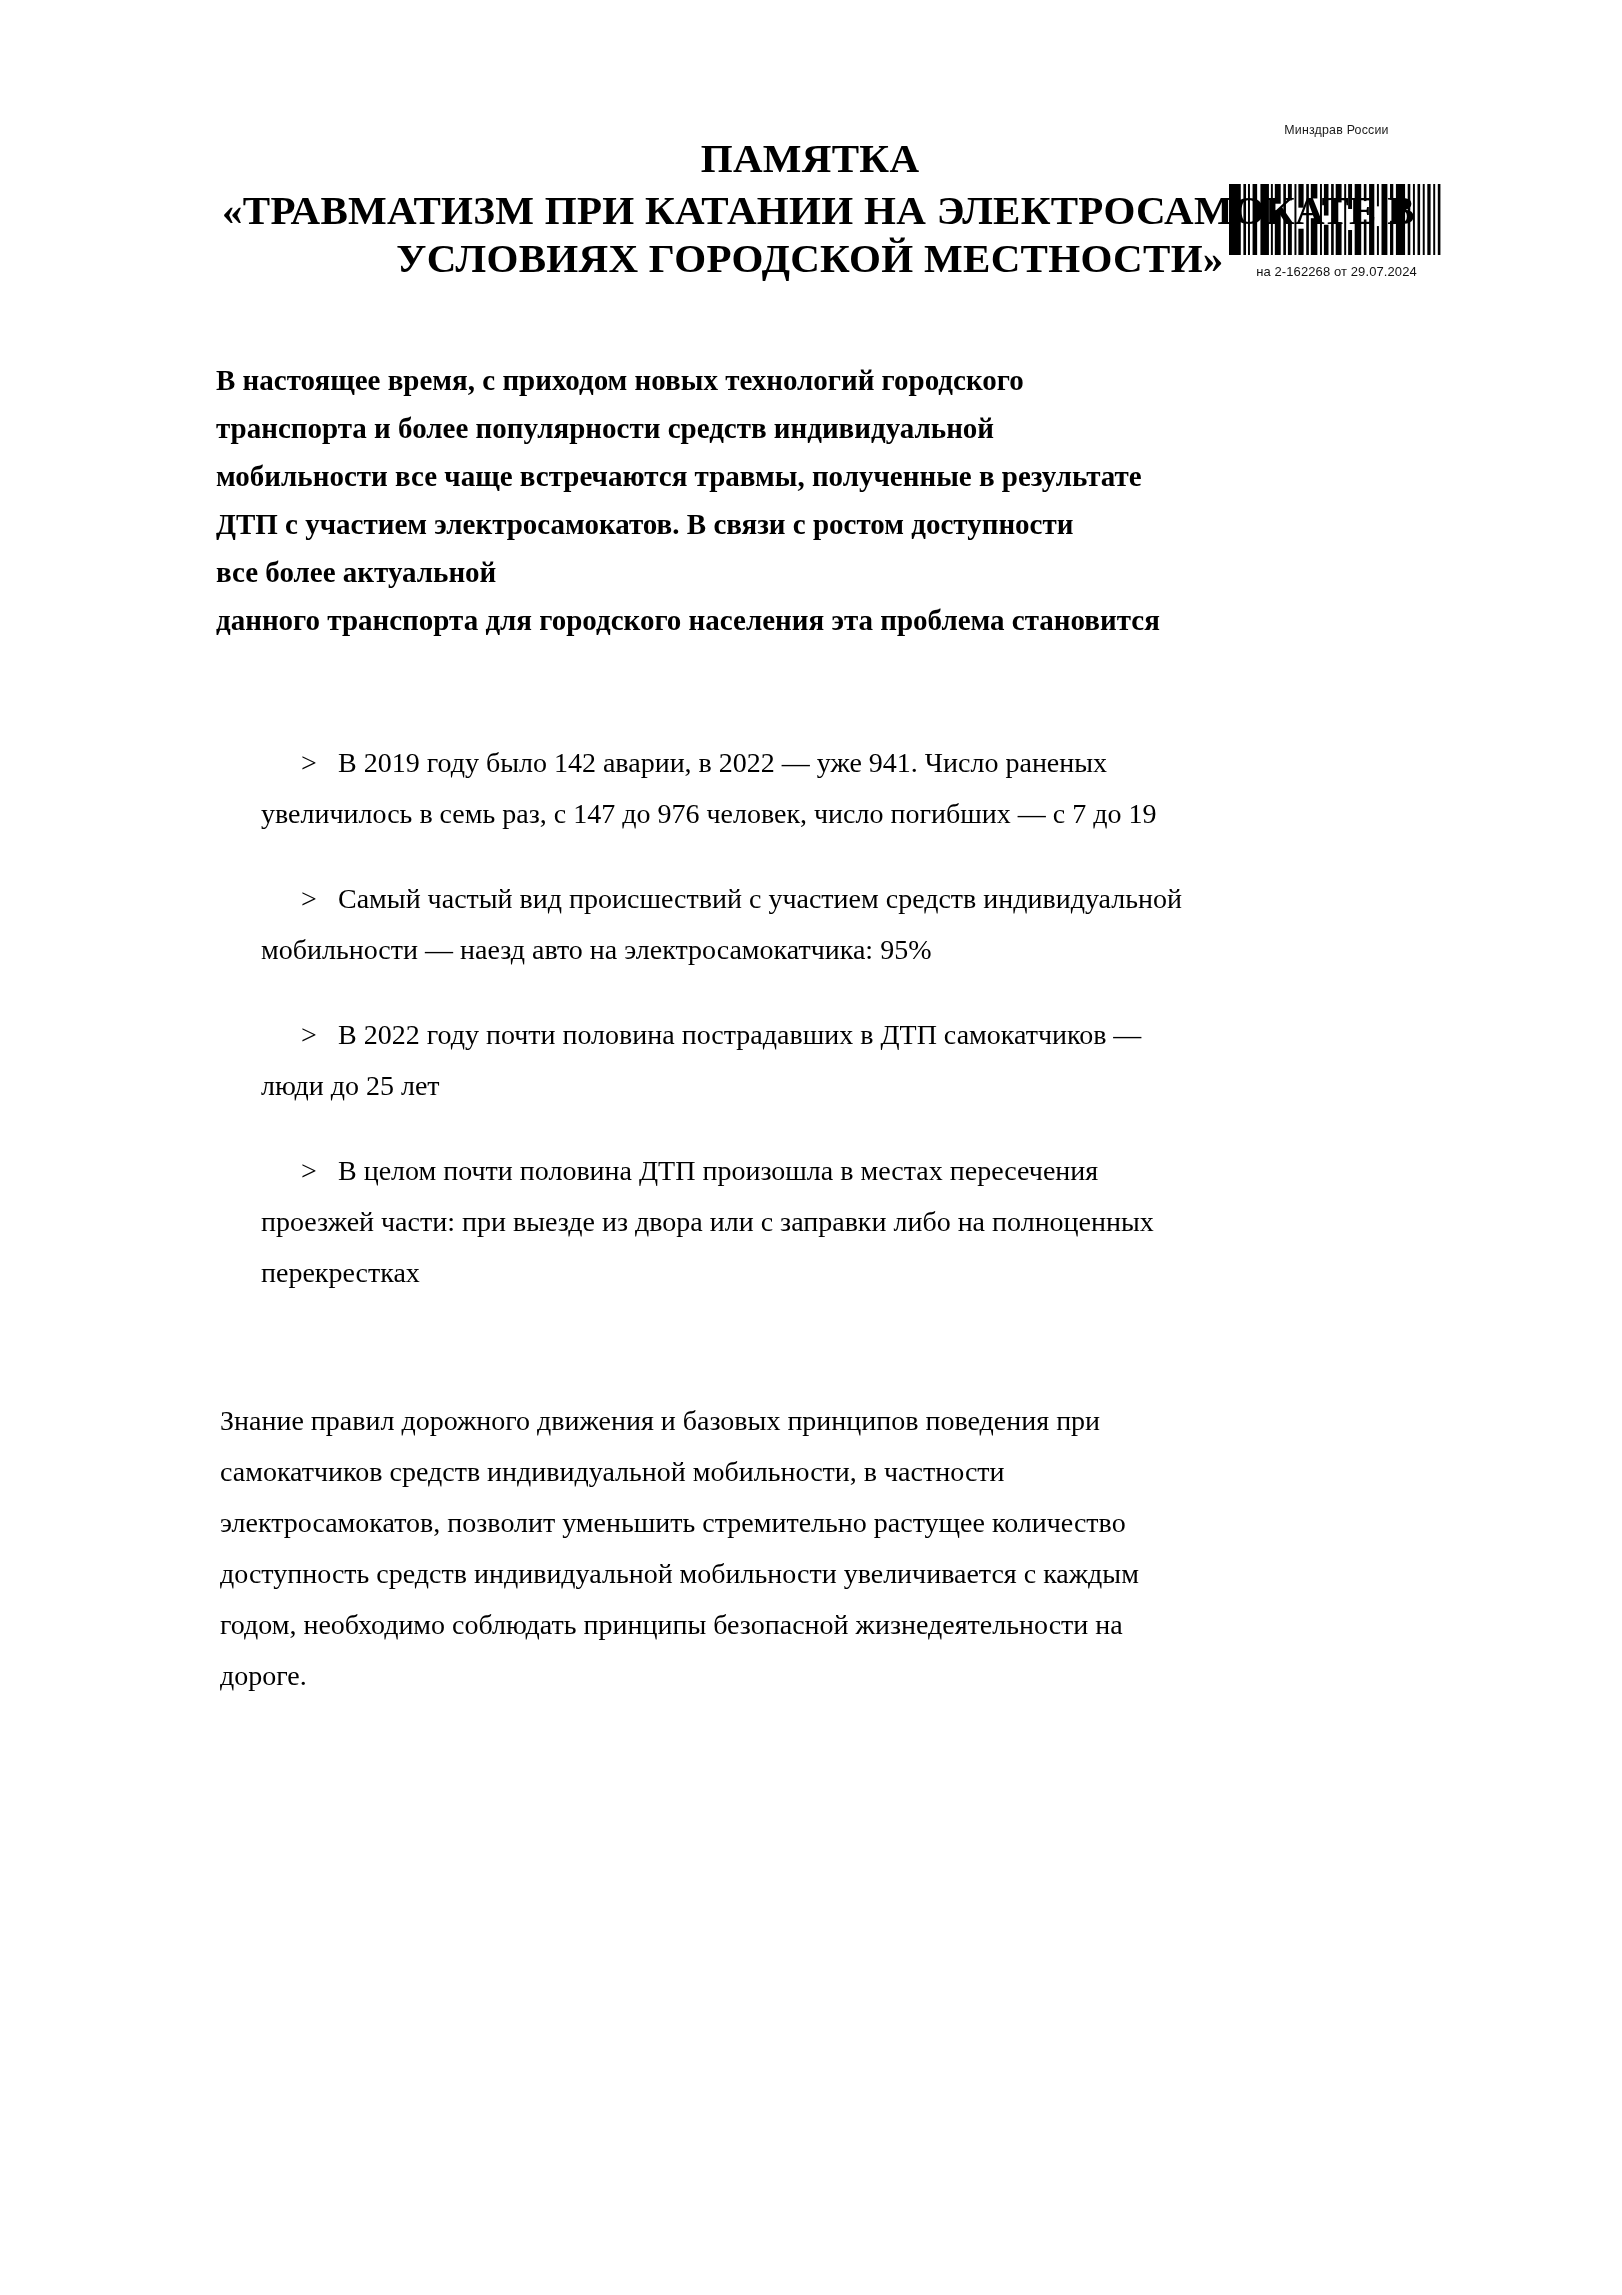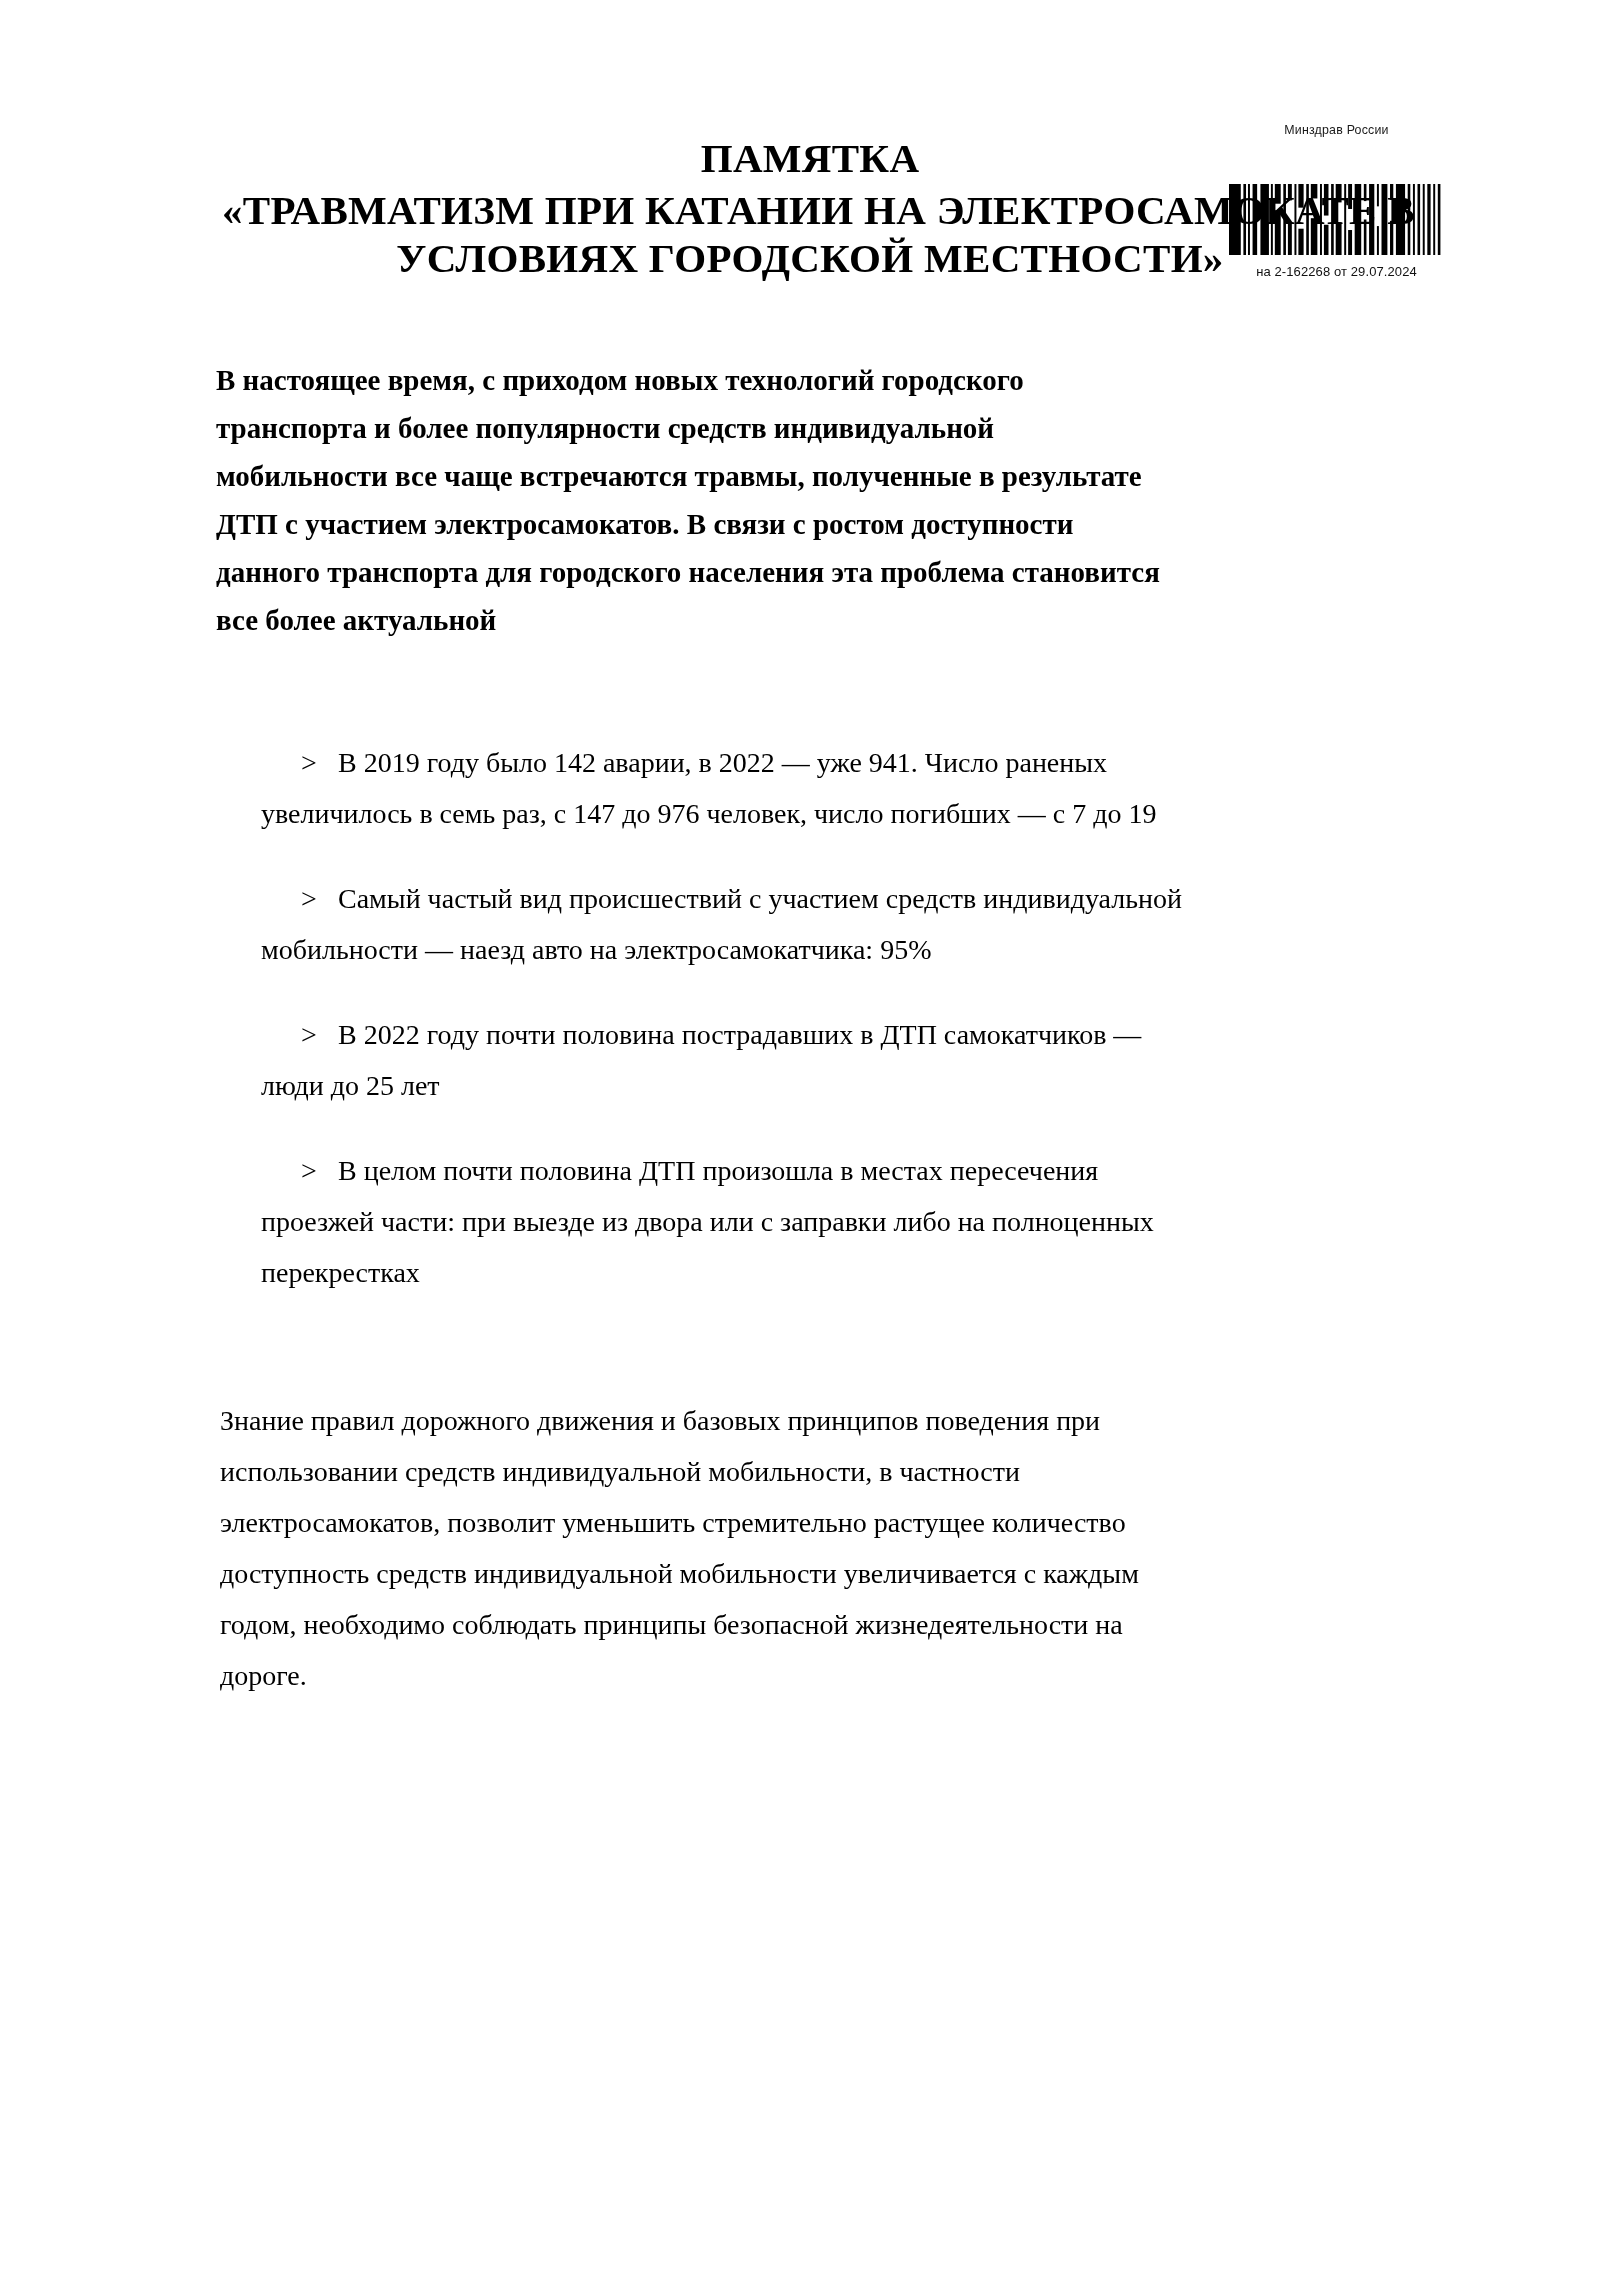--- a/index.html
+++ b/index.html
@@ -198,22 +198,22 @@
     </svg>
 
     <div class="stamp-ref">на 2-162268 от 29.07.2024</div>
   </div>
 
   <div class="intro">
     <span class="ln">В настоящее время, с приходом новых технологий городского</span>
     <span class="ln">транспорта и более популярности средств индивидуальной</span>
     <span class="ln">мобильности все чаще встречаются травмы, полученные в результате</span>
     <span class="ln">ДТП с участием электросамокатов. В связи с ростом доступности</span>
+    <span class="ln">все более актуальной</span>
     <span class="ln">данного транспорта для городского населения эта проблема становится</span>
-    <span class="ln">все более актуальной</span>
   </div>
 
   <div class="bullets">
 
     <div class="bullet">
       <span class="ln first"><span class="marker">&gt;</span><span>В 2019 году было 142 аварии, в 2022 — уже 941. Число раненых</span></span>
       <span class="ln">увеличилось в семь раз, с 147 до 976 человек, число погибших — с 7 до 19</span>
     </div>
 
     <div class="bullet">
@@ -229,21 +229,21 @@
     <div class="bullet">
       <span class="ln first"><span class="marker">&gt;</span><span>В целом почти половина ДТП произошла в местах пересечения</span></span>
       <span class="ln">проезжей части: при выезде из двора или с заправки либо на полноценных</span>
       <span class="ln">перекрестках</span>
     </div>
 
   </div>
 
   <div class="closing">
     <span class="ln">Знание правил дорожного движения и базовых принципов поведения при</span>
-    <span class="ln">использовании средств индивидуальной мобильности, в частности</span>
+    <span class="ln">самокатчиков средств индивидуальной мобильности, в частности</span>
     <span class="ln">электросамокатов, позволит уменьшить стремительно растущее количество</span>
     <span class="ln">доступность средств индивидуальной мобильности увеличивается с каждым</span>
     <span class="ln">годом, необходимо соблюдать принципы безопасной жизнедеятельности на</span>
     <span class="ln">дороге.</span>
   </div>
 
 </div>
 
 
 </body></html>

